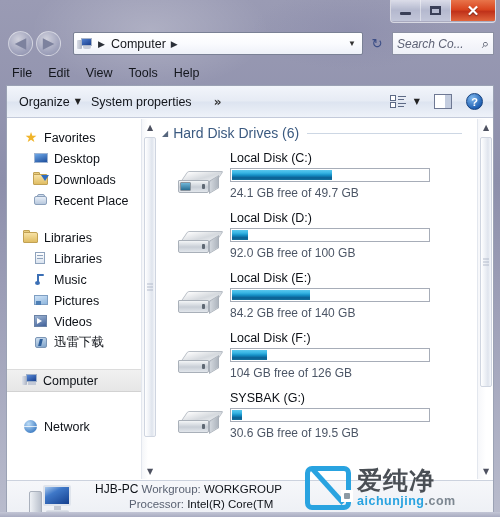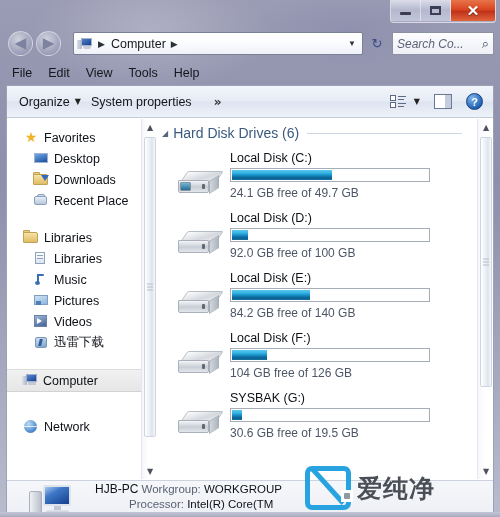--- a/index.html
+++ b/index.html
@@ -944,17 +944,20 @@
 
   <div id="watermark">
     <div id="wm-logo">
       <div class="lg-outer"></div>
       <div class="lg-slash"></div>
       <div class="lg-notch"></div>
       <div class="lg-dot"></div>
     </div>
     <div id="wm-text">
       <div id="wm-cn">爱纯净</div>
+      <div id="wm-en">
+        <span class="blue">aichunjing</span><span class="gray">.com</span>
+      </div>
     </div>
   </div>
 
   <div id="bottomedge"></div>
 </div>
 
 </body></html>

